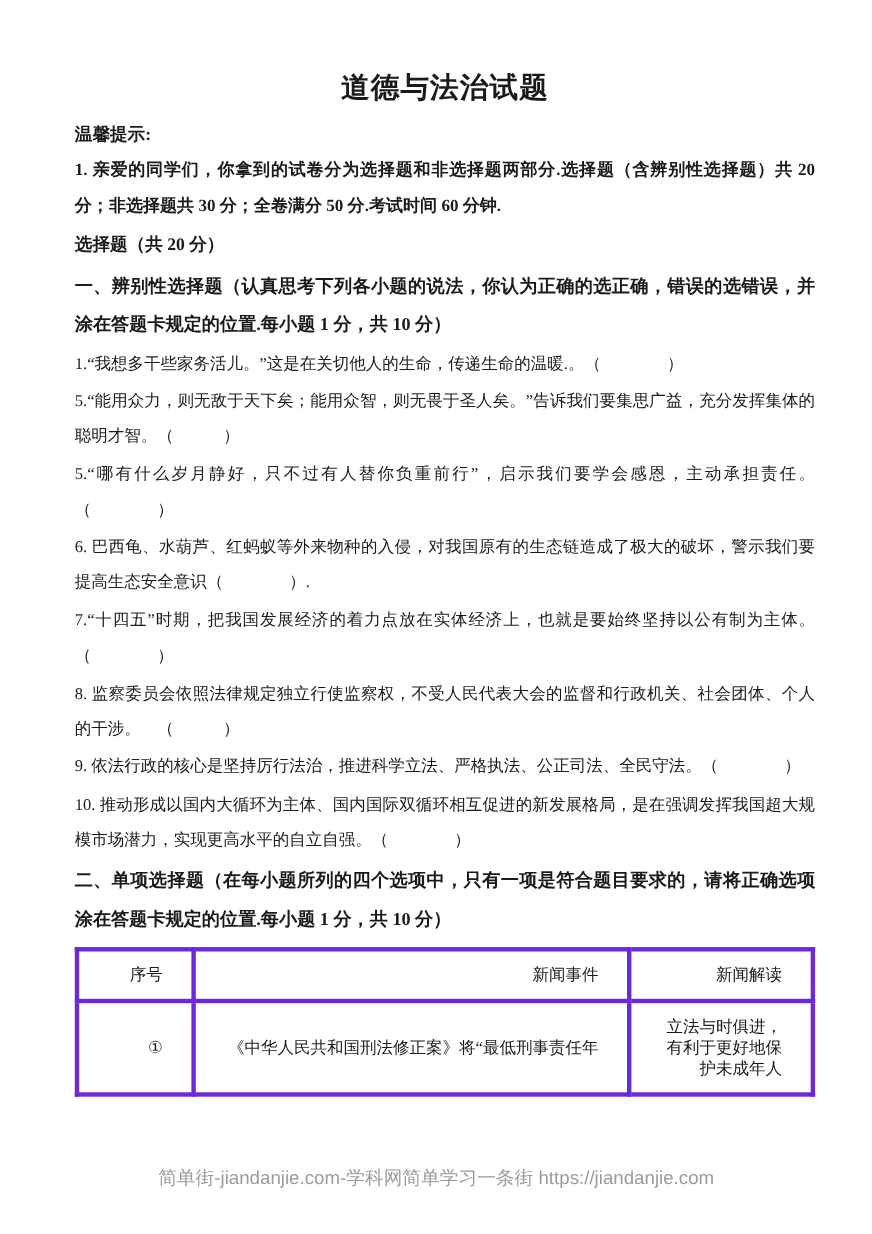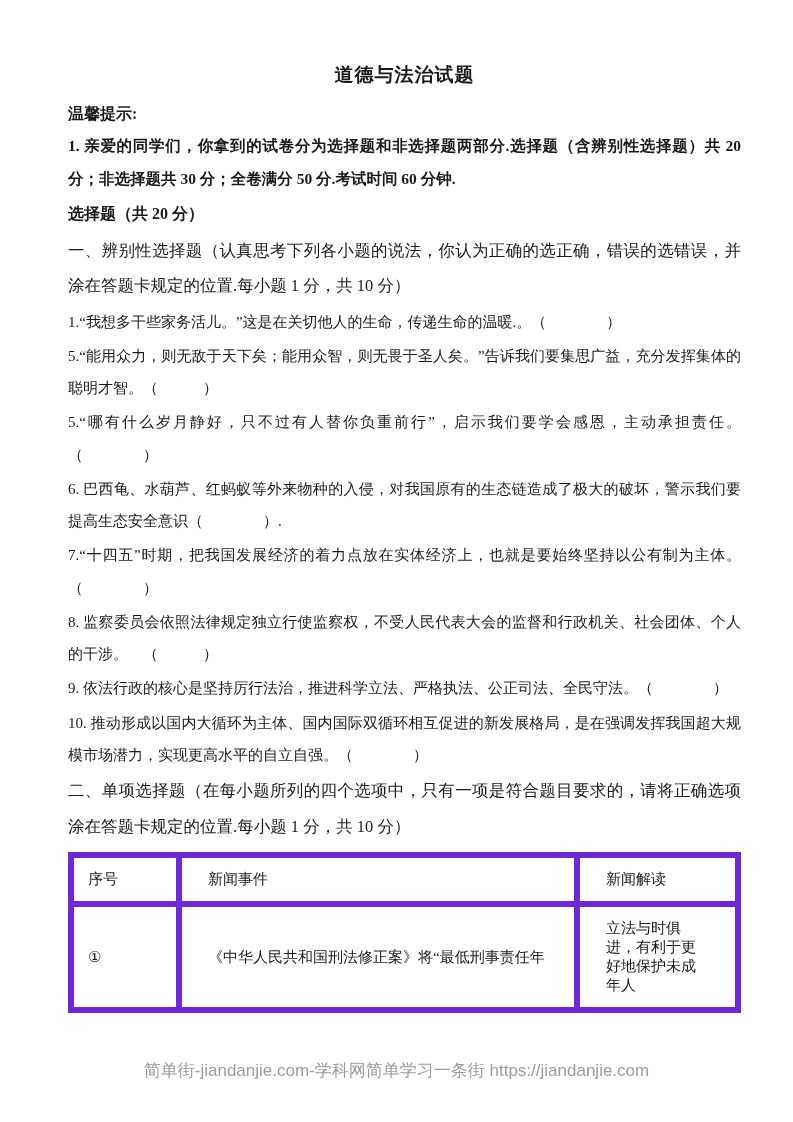--- a/index.html
+++ b/index.html
@@ -17,21 +17,21 @@
   }
   .doc-title {
     text-align: center;
     font-size: 21px;
     font-weight: bold;
     margin: 0;
     letter-spacing: 1px;
   }
   .doc-subtitle {
     text-align: center;
-    font-size: 19px;
+    font-size: 26px;
     font-weight: bold;
     margin: 16px 0 10px 0;
     letter-spacing: 1px;
   }
   .notice-heading {
     font-size: 16px;
     font-weight: bold;
     line-height: 2.0;
     margin: 0;
   }
@@ -43,43 +43,43 @@
     margin: 0 0 2px 0;
   }
   .choice-header {
     font-size: 16px;
     font-weight: bold;
     line-height: 2.1;
     margin: 2px 0;
   }
   .section-heading {
     font-size: 16.5px;
-    font-weight: normal;
+    font-weight: bold;
     line-height: 2.15;
     text-align: justify;
     margin: 0 0 2px 0;
   }
   .question {
     font-size: 15px;
     font-weight: normal;
     line-height: 2.15;
     text-align: justify;
     margin: 0 0 2px 0;
   }
   table.news-table {
     width: 100%;
     border-collapse: collapse;
     margin-top: 8px;
     font-size: 15px;
   }
   table.news-table th,
   table.news-table td {
-    border: 6px solid #6d28d9;
+    border: 4px solid #6d28d9;
     font-weight: normal;
-    text-align: left;
+    text-align: right;
     padding: 12px 26px;
     vertical-align: middle;
   }
   table.news-table .col-no    { width: 62px;  padding-left: 14px; }
   table.news-table .col-event { width: 340px; }
   table.news-table tr { height: 46px; }
   .footer {
     position: absolute;
     left: 0;
     bottom: 40px;

